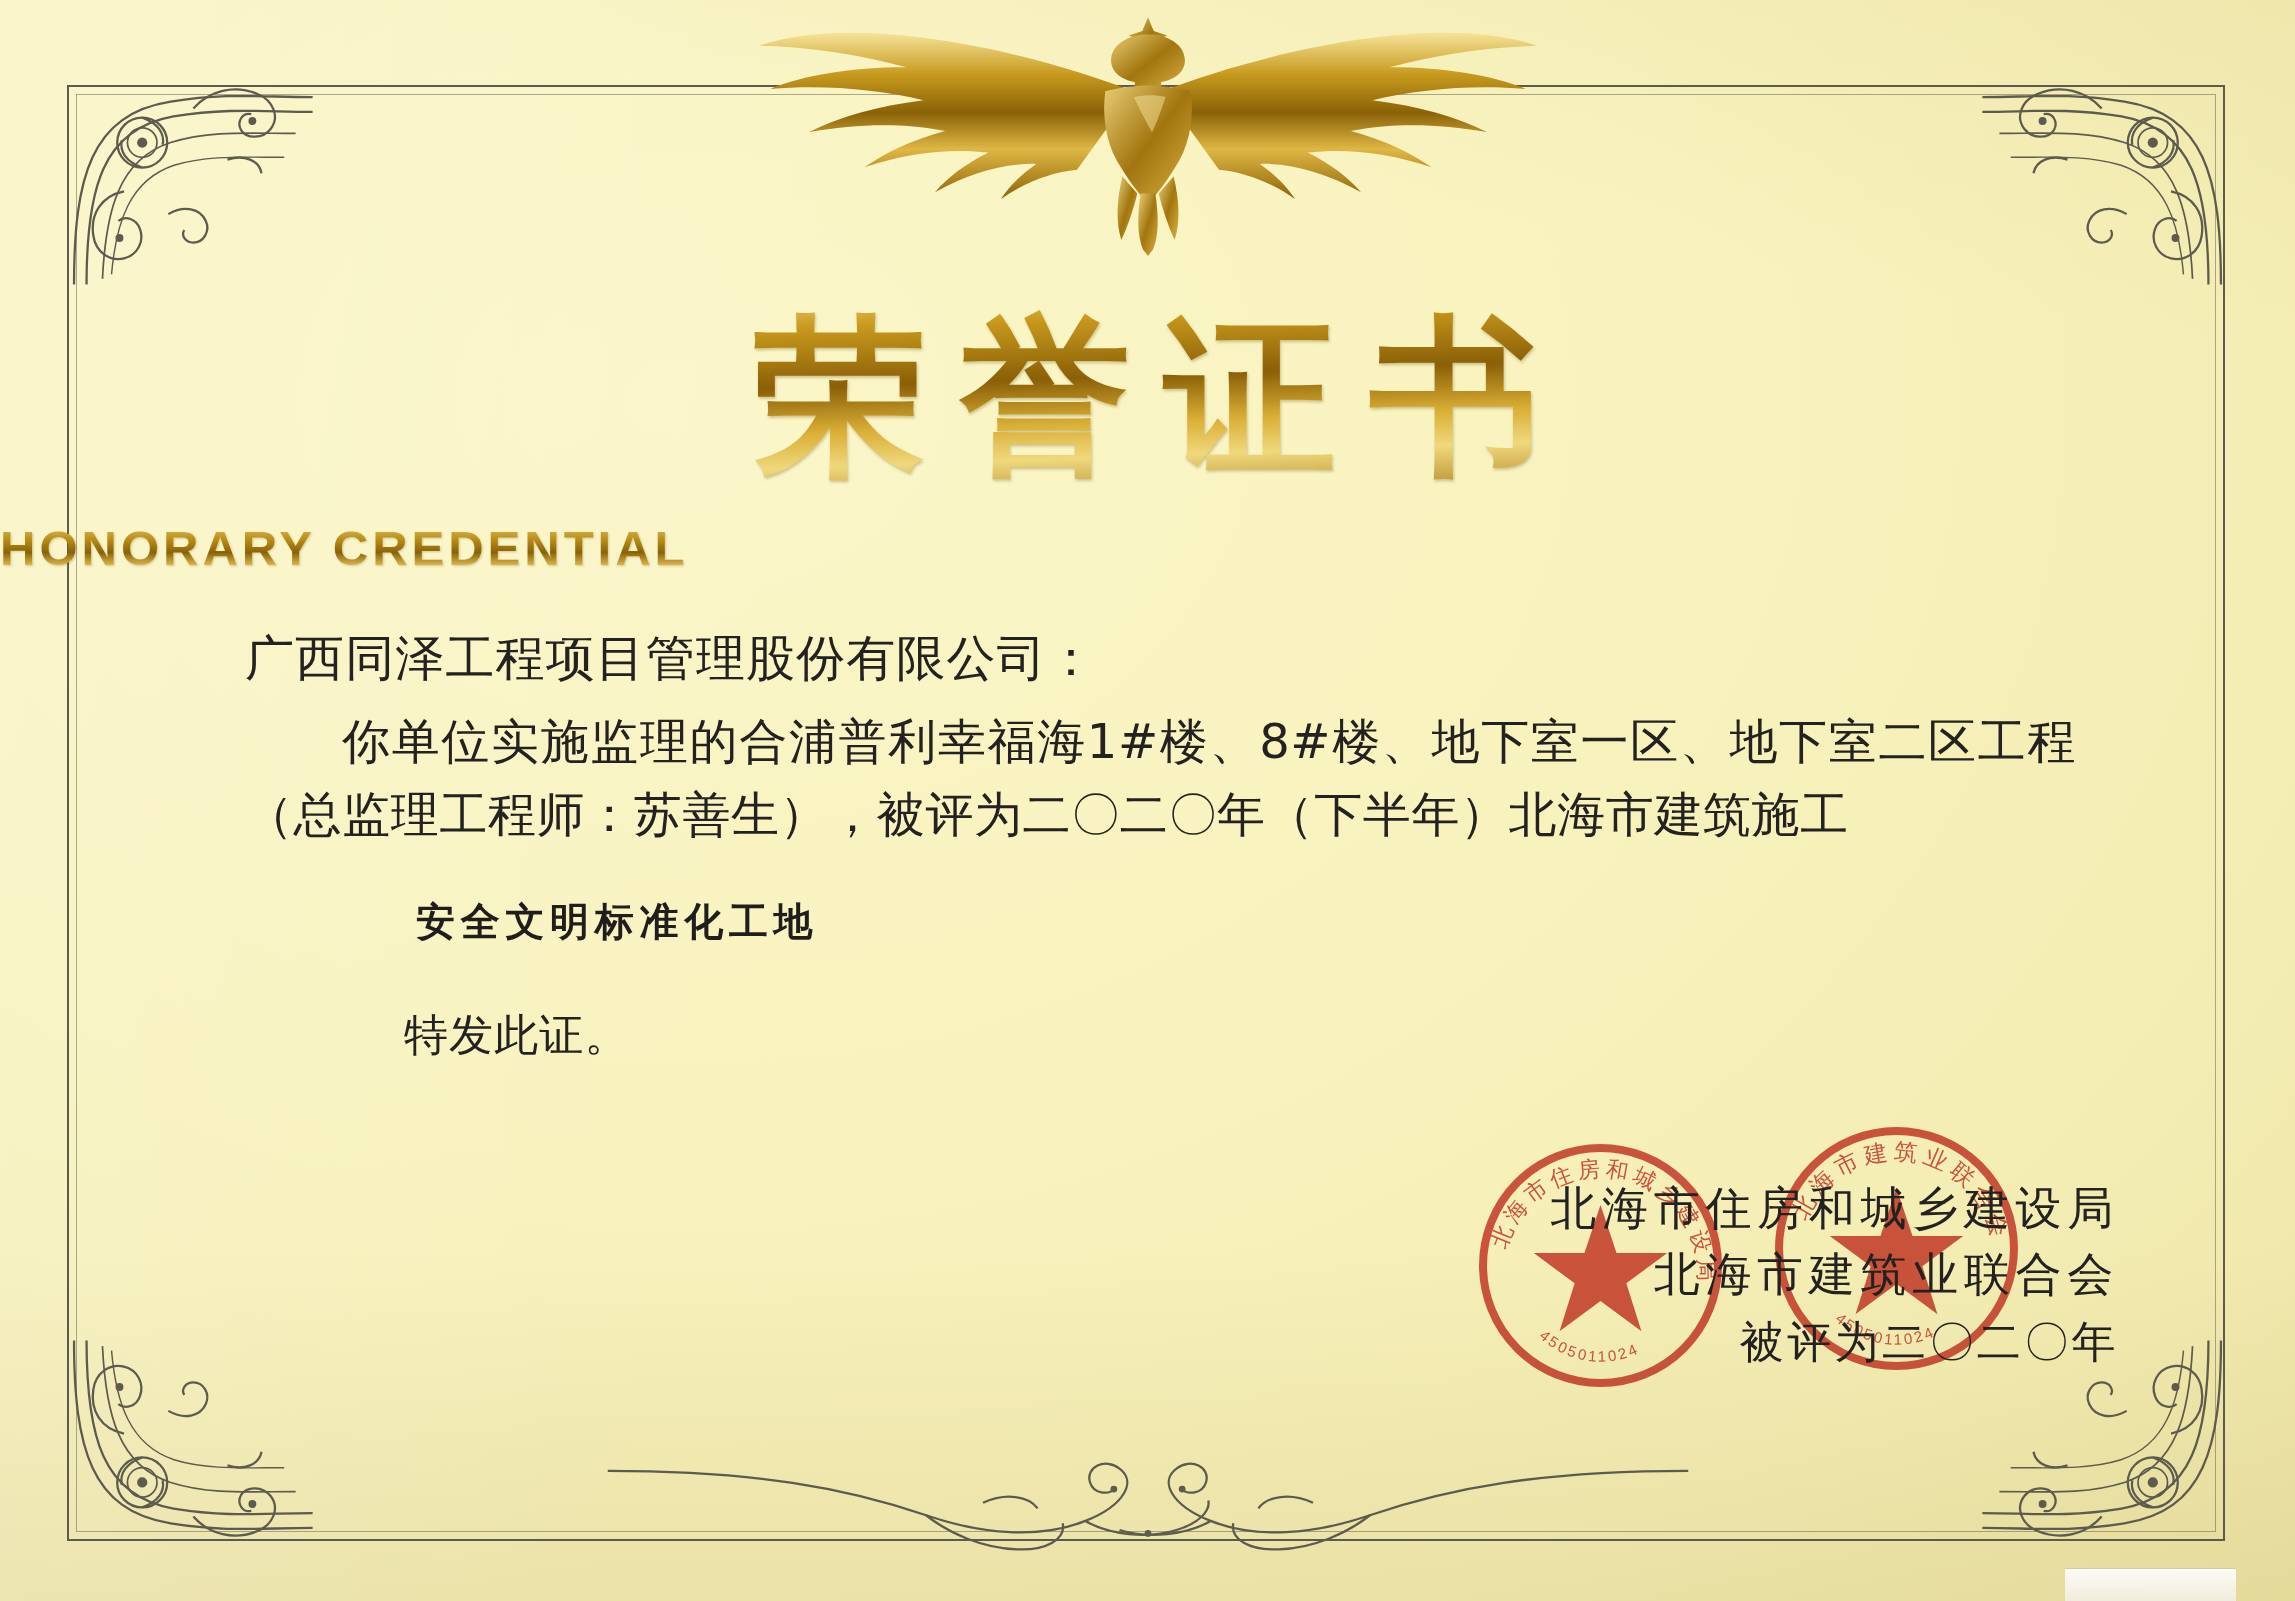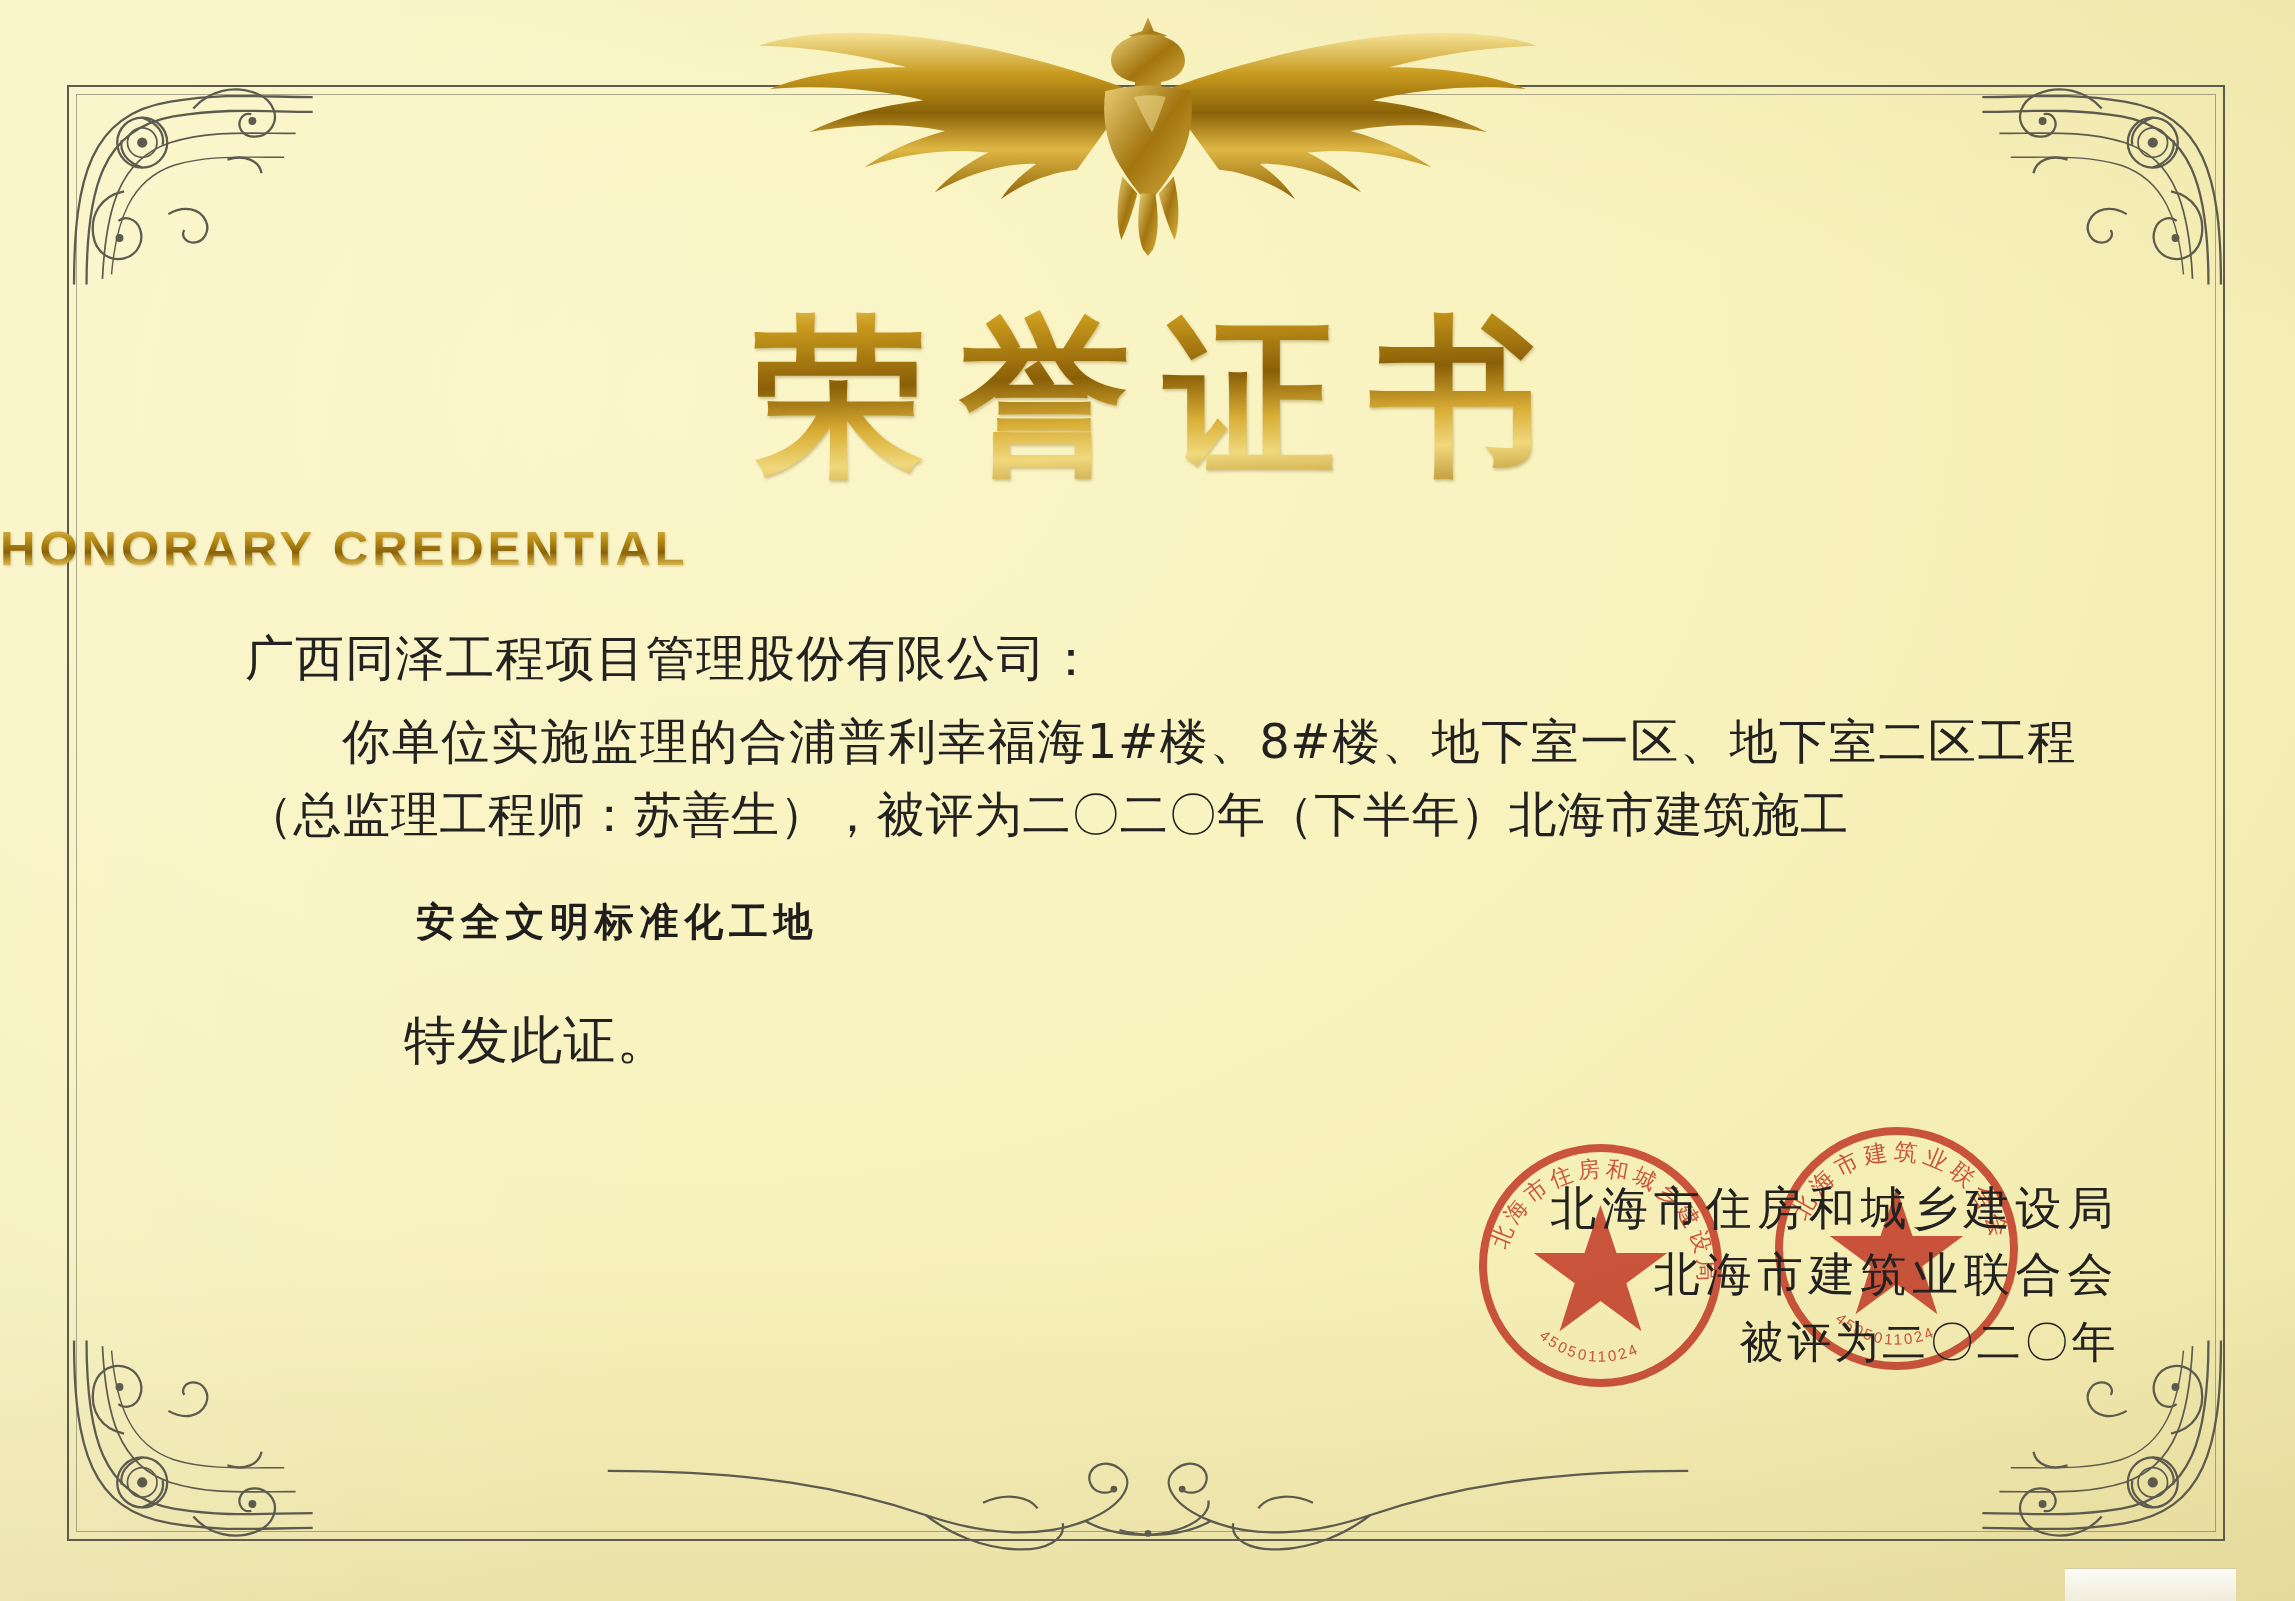--- a/index.html
+++ b/index.html
@@ -155,21 +155,21 @@
   #award-line {
     margin-top: 44px;
     font-size: 39px;
     font-weight: 700;
     letter-spacing: 5.7px;
     color: #1f1e1c;
     padding-left: 171px;
   }
   #closing-line {
     margin-top: 57px;
-    font-size: 52px;
+    font-size: 44px;
     letter-spacing: 1.1px;
     padding-left: 159px;
     color: #232220;
   }
 
   
   #signature-block {
     position: absolute;
     right: 176px;
     bottom: 228px;

